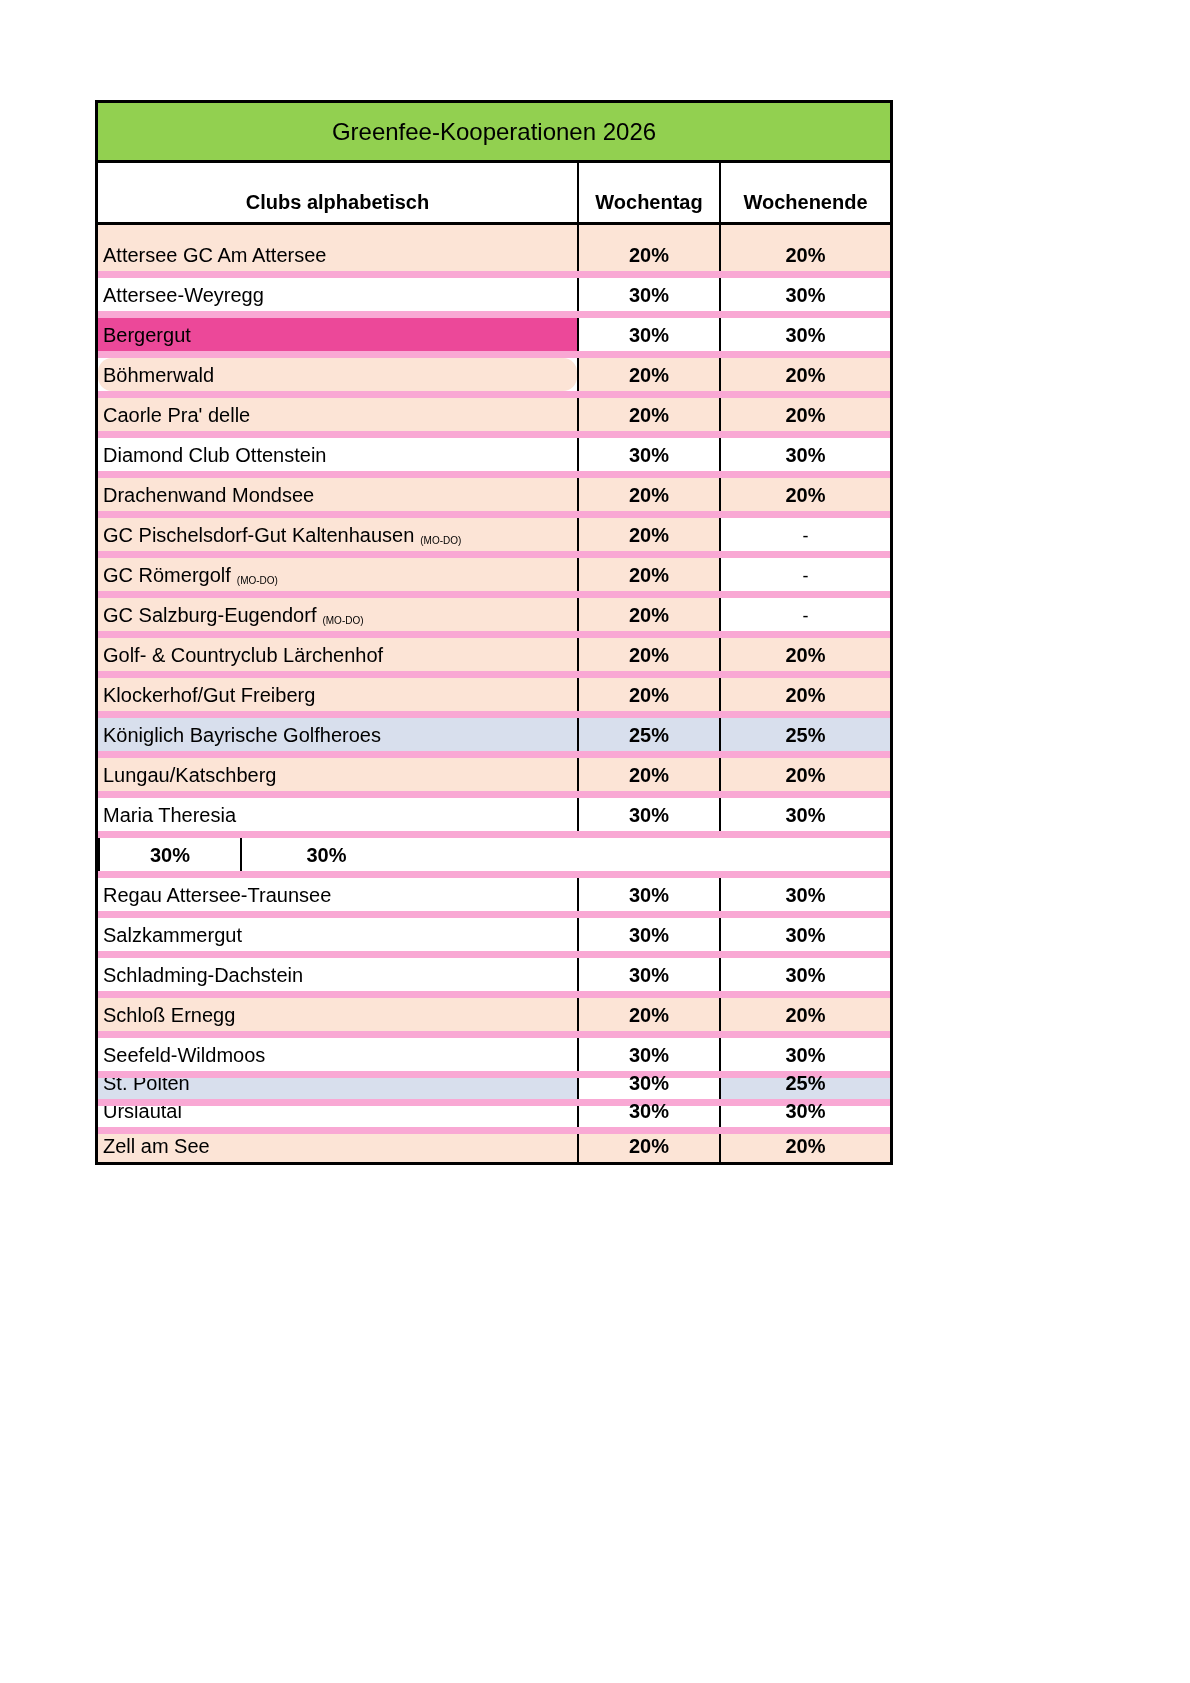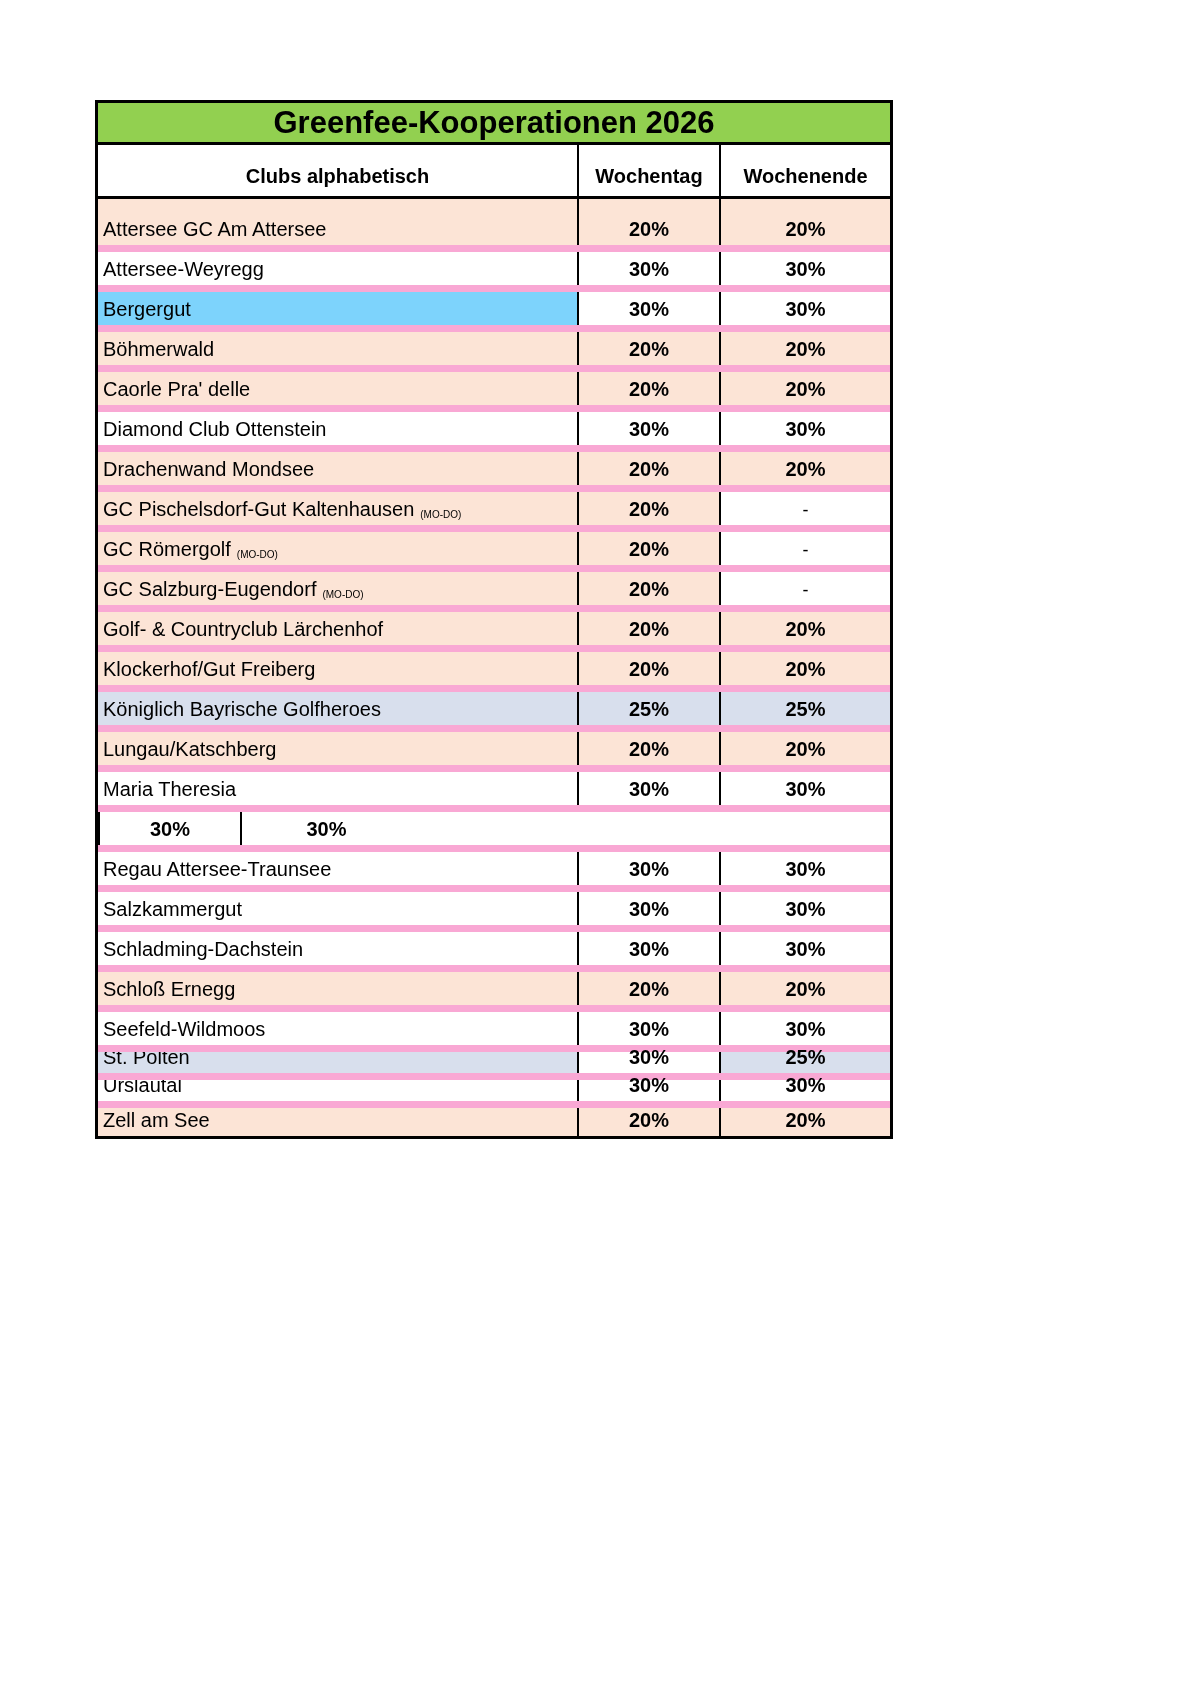--- a/index.html
+++ b/index.html
@@ -14,32 +14,32 @@
   .gf-table {
     position: absolute;
     left: 95px;
     top: 100px;
     width: 798px;
     border: 3px solid #000000;
     box-sizing: border-box;
     background: #ffffff;
   }
   .title-row {
-    height: 42px;
+    height: 60px;
     box-sizing: border-box;
     border-bottom: 3px solid #000000;
     display: flex;
     align-items: center;
     justify-content: center;
-    font-size: 31px;
-    font-weight: bold;
+    font-size: 24px;
+    font-weight: normal;
     letter-spacing: 0px;
   }
   .header-row {
-    height: 54px;
+    height: 62px;
     box-sizing: border-box;
     border-bottom: 3px solid #000000;
     display: flex;
     background: #ffffff;
     text-align: right;
   }
   .hcell {
     display: flex;
     align-items: flex-end;
     justify-content: center;
@@ -109,26 +109,26 @@
           <div class="cell club col-club" style="background: rgb(252, 228, 214);">Attersee GC Am Attersee</div>
           <div class="cell val col-wd" style="background: rgb(252, 228, 214);">20%</div>
           <div class="cell val col-we" style="background: rgb(252, 228, 214);">20%</div>
         </div>
         <div class="row h-normal">
           <div class="cell club col-club" style="background: rgb(255, 255, 255);">Attersee-Weyregg</div>
           <div class="cell val col-wd" style="background: rgb(255, 255, 255);">30%</div>
           <div class="cell val col-we" style="background: rgb(255, 255, 255);">30%</div>
         </div>
         <div class="row h-normal">
-          <div class="cell club col-club" style="background: #7dd3fc;">Bergergut</div>
-          <div class="cell val col-wd" style="background: rgb(255, 255, 255);">30%</div>
-          <div class="cell val col-we" style="background: rgb(255, 255, 255);">30%</div>
-        </div>
-        <div class="row h-normal">
-          <div class="cell club col-club" style="background: rgb(252, 228, 214);">Böhmerwald</div>
+          <div class="cell club col-club" style="background: #ec4899;">Bergergut</div>
+          <div class="cell val col-wd" style="background: rgb(255, 255, 255);">30%</div>
+          <div class="cell val col-we" style="background: rgb(255, 255, 255);">30%</div>
+        </div>
+        <div class="row h-normal">
+          <div class="cell club col-club" style="background: rgb(252, 228, 214); border-radius: 14px;">Böhmerwald</div>
           <div class="cell val col-wd" style="background: rgb(252, 228, 214);">20%</div>
           <div class="cell val col-we" style="background: rgb(252, 228, 214);">20%</div>
         </div>
         <div class="row h-normal">
           <div class="cell club col-club" style="background: rgb(252, 228, 214);">Caorle Pra' delle</div>
           <div class="cell val col-wd" style="background: rgb(252, 228, 214);">20%</div>
           <div class="cell val col-we" style="background: rgb(252, 228, 214);">20%</div>
         </div>
         <div class="row h-normal">
           <div class="cell club col-club" style="background: rgb(255, 255, 255);">Diamond Club Ottenstein</div>

